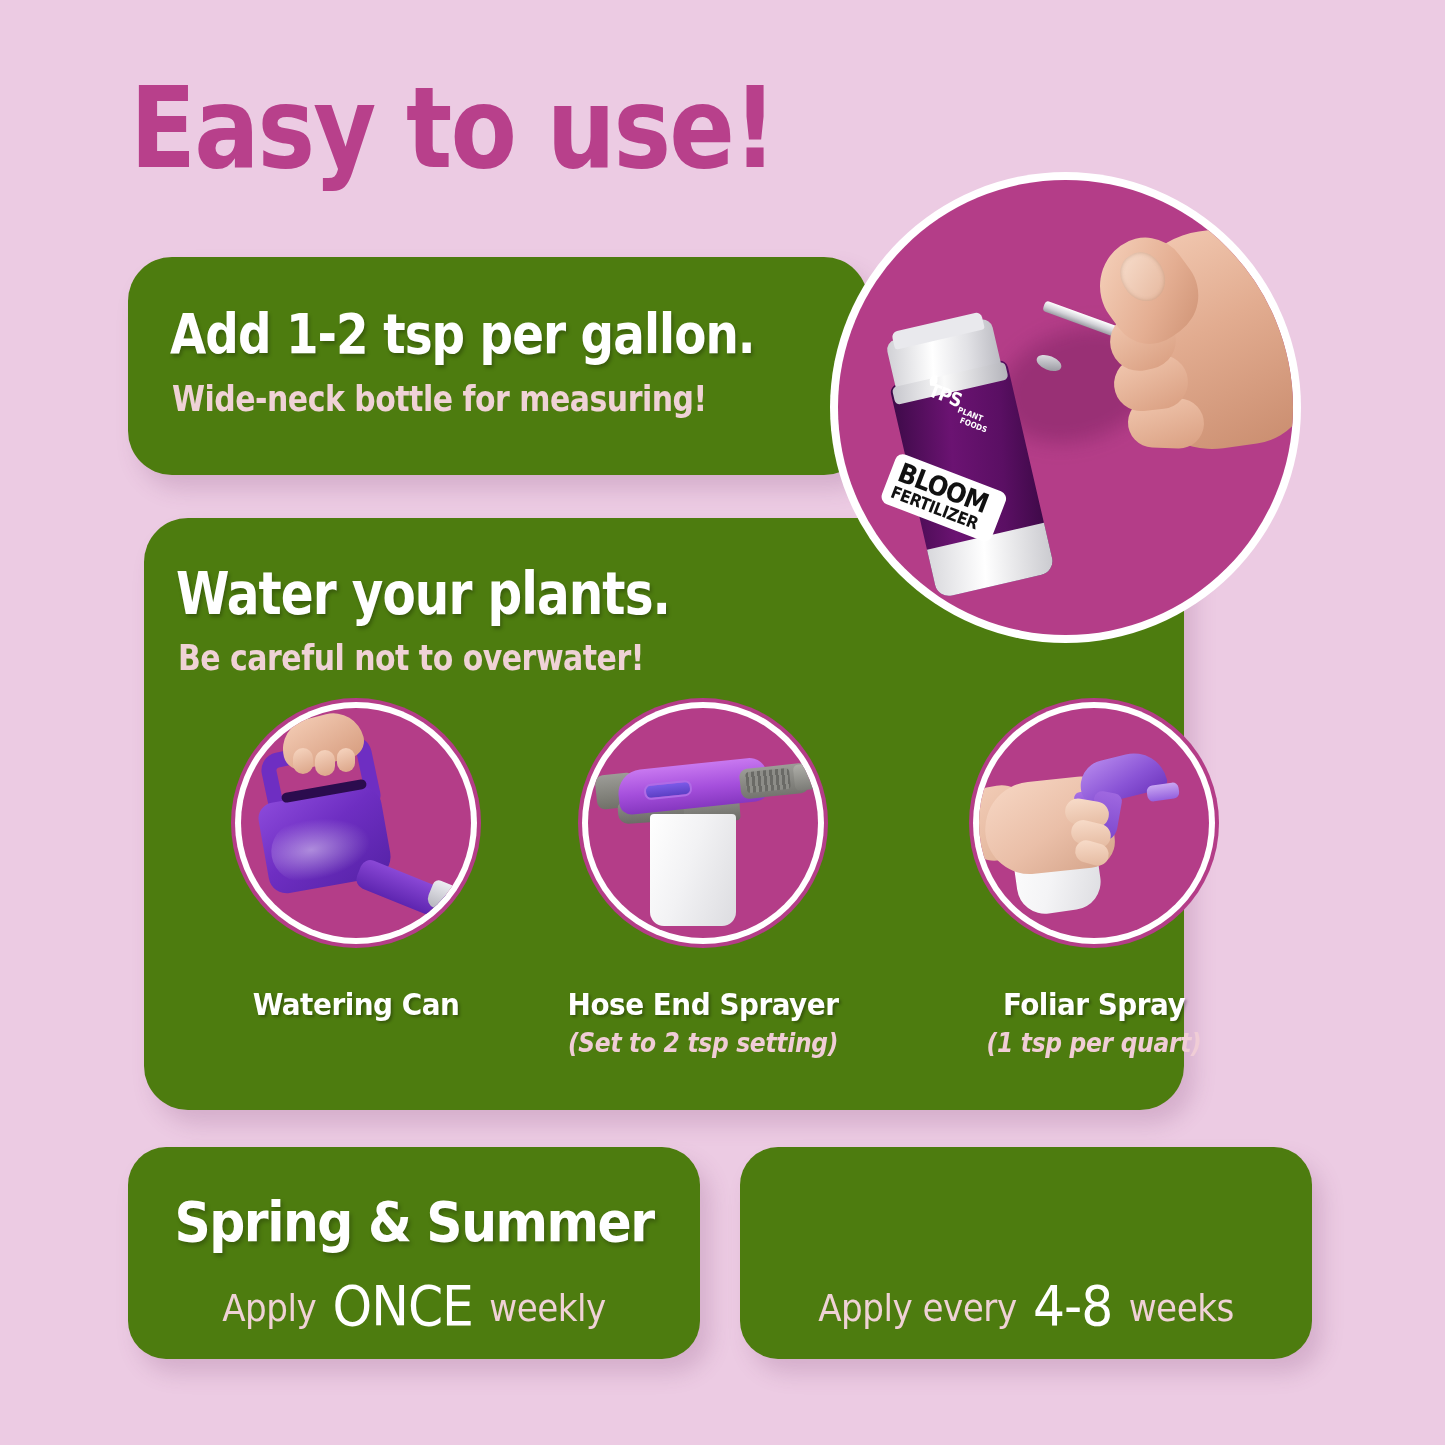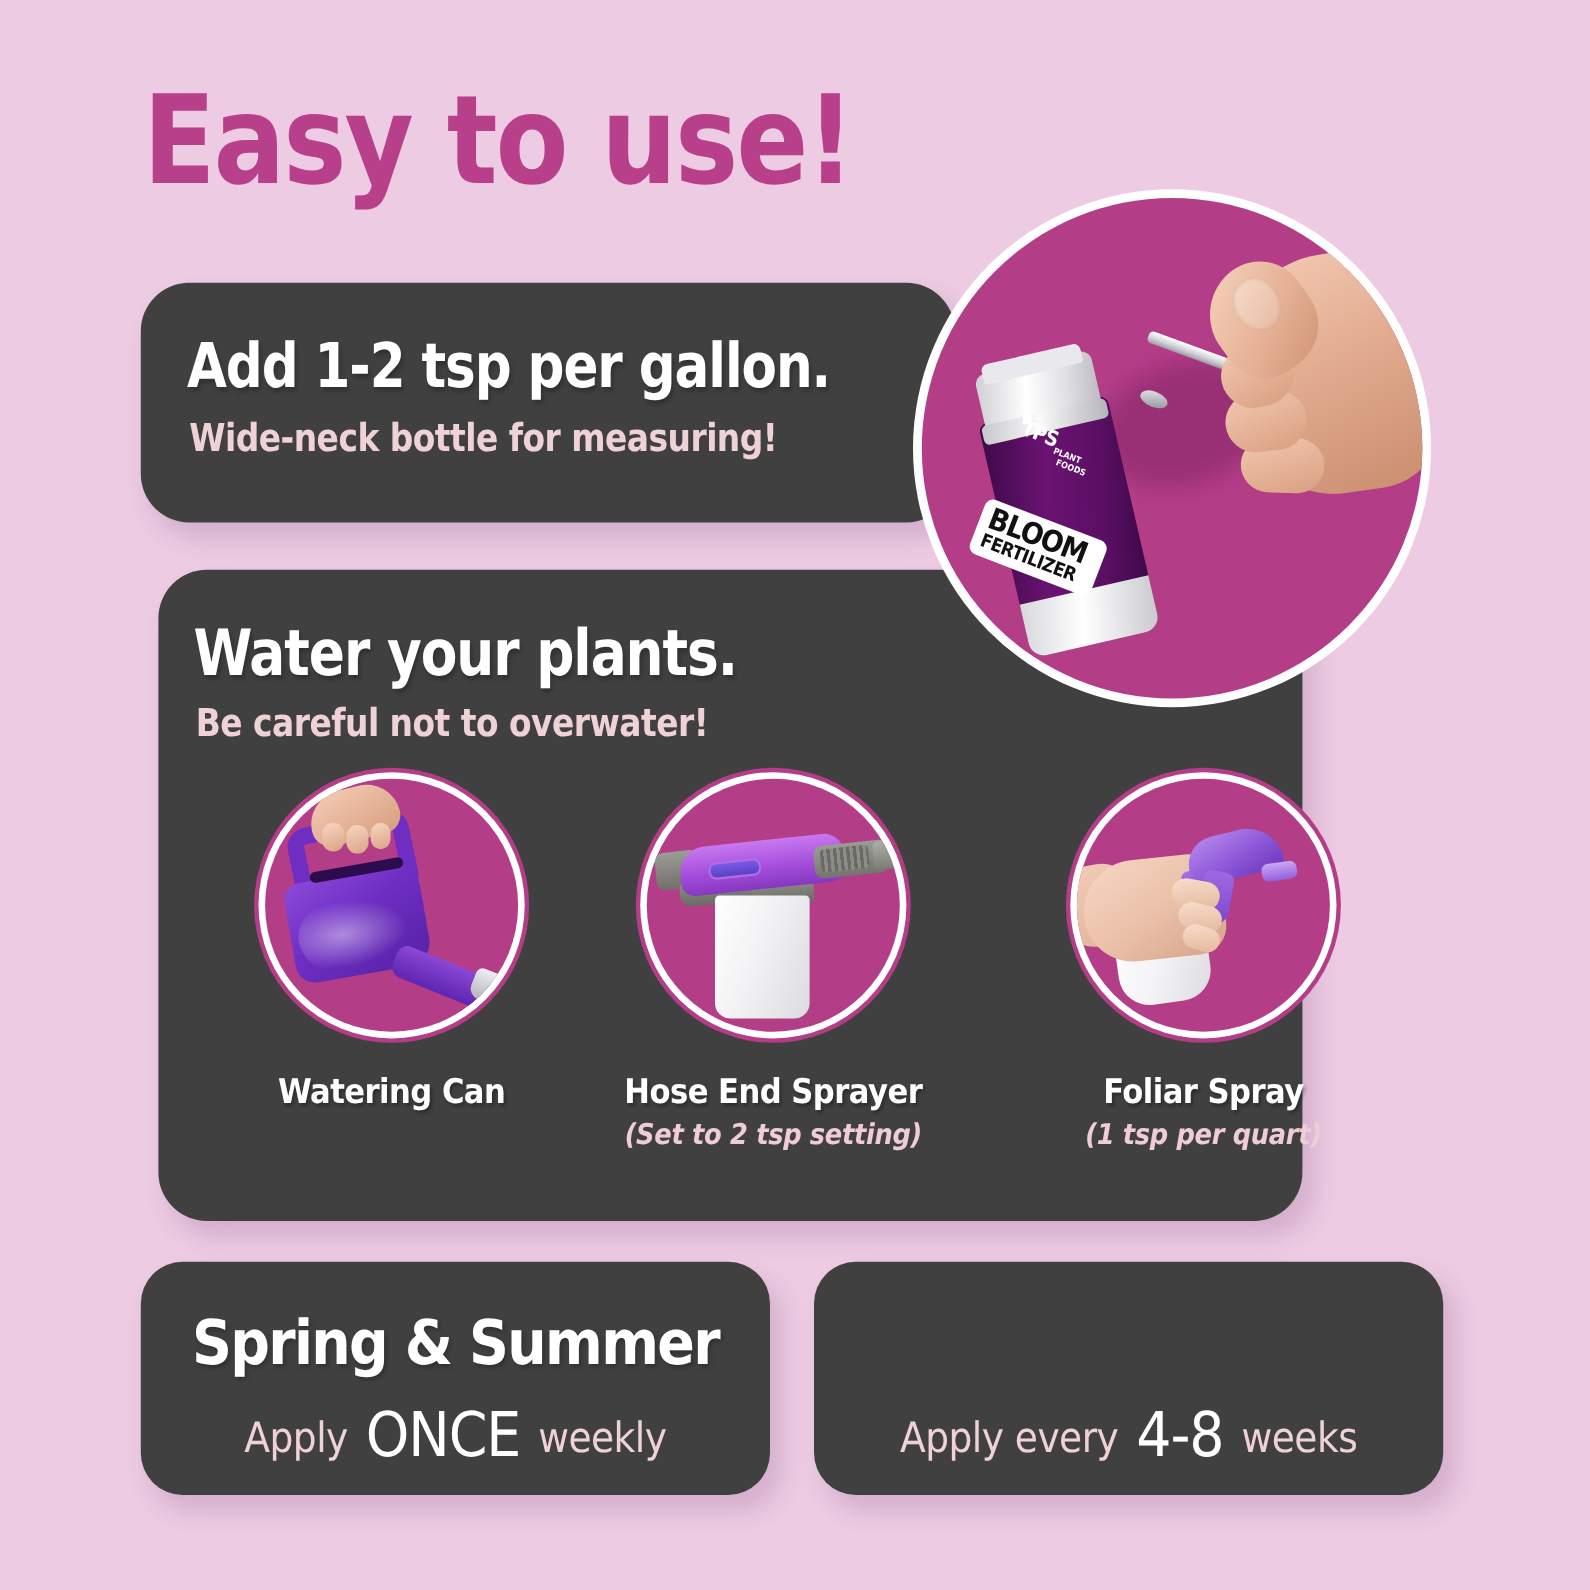--- a/index.html
+++ b/index.html
@@ -21,21 +21,21 @@
     color:#B8408B;
     font-family:"DejaVu Sans", sans-serif;
     font-stretch:condensed;
     transform:scaleX(.96);
     transform-origin:left top;
   }
 
   
   .card{
     position:absolute;
-    background:#404040;
+    background:#4d7c0f;
     border-radius:46px;
     box-shadow:10px 14px 22px rgba(120,60,110,.20);
   }
   #card-dose{left:128px;top:257px;width:740px;height:218px;border-radius:44px;}
   #card-water{left:144px;top:518px;width:1040px;height:592px;border-radius:44px;}
   #card-spring{left:128px;top:1147px;width:572px;height:212px;border-radius:38px;}
   #card-fall{left:740px;top:1147px;width:572px;height:212px;border-radius:38px;}
 
   .card-head{
     color:#ffffff;font-weight:bold;
@@ -65,21 +65,21 @@
   #method-2{left:790px;}
 
   .circle{
     position:relative;margin:0 auto;
     width:230px;height:230px;border-radius:50%;
     background:#B43D88;
     box-shadow:0 0 0 6px #ffffff, 0 0 0 10px #B43D88;
     overflow:hidden;
   }
   .m-label{
-    margin-top:37px;color:#ffffff;font-weight:bold;
+    margin-top:48px;color:#ffffff;font-weight:bold;
     font-size:31px;font-family:"DejaVu Sans", sans-serif;
     font-stretch:condensed;letter-spacing:-.5px;
     text-shadow:2px 2px 3px rgba(0,0,0,.3);
   }
   .m-note{
     margin-top:6px;color:#F0CDD6;font-weight:bold;font-style:italic;
     font-size:26px;font-family:"DejaVu Sans", sans-serif;
     font-stretch:condensed;letter-spacing:-.3px;text-align:center;
   }
 

